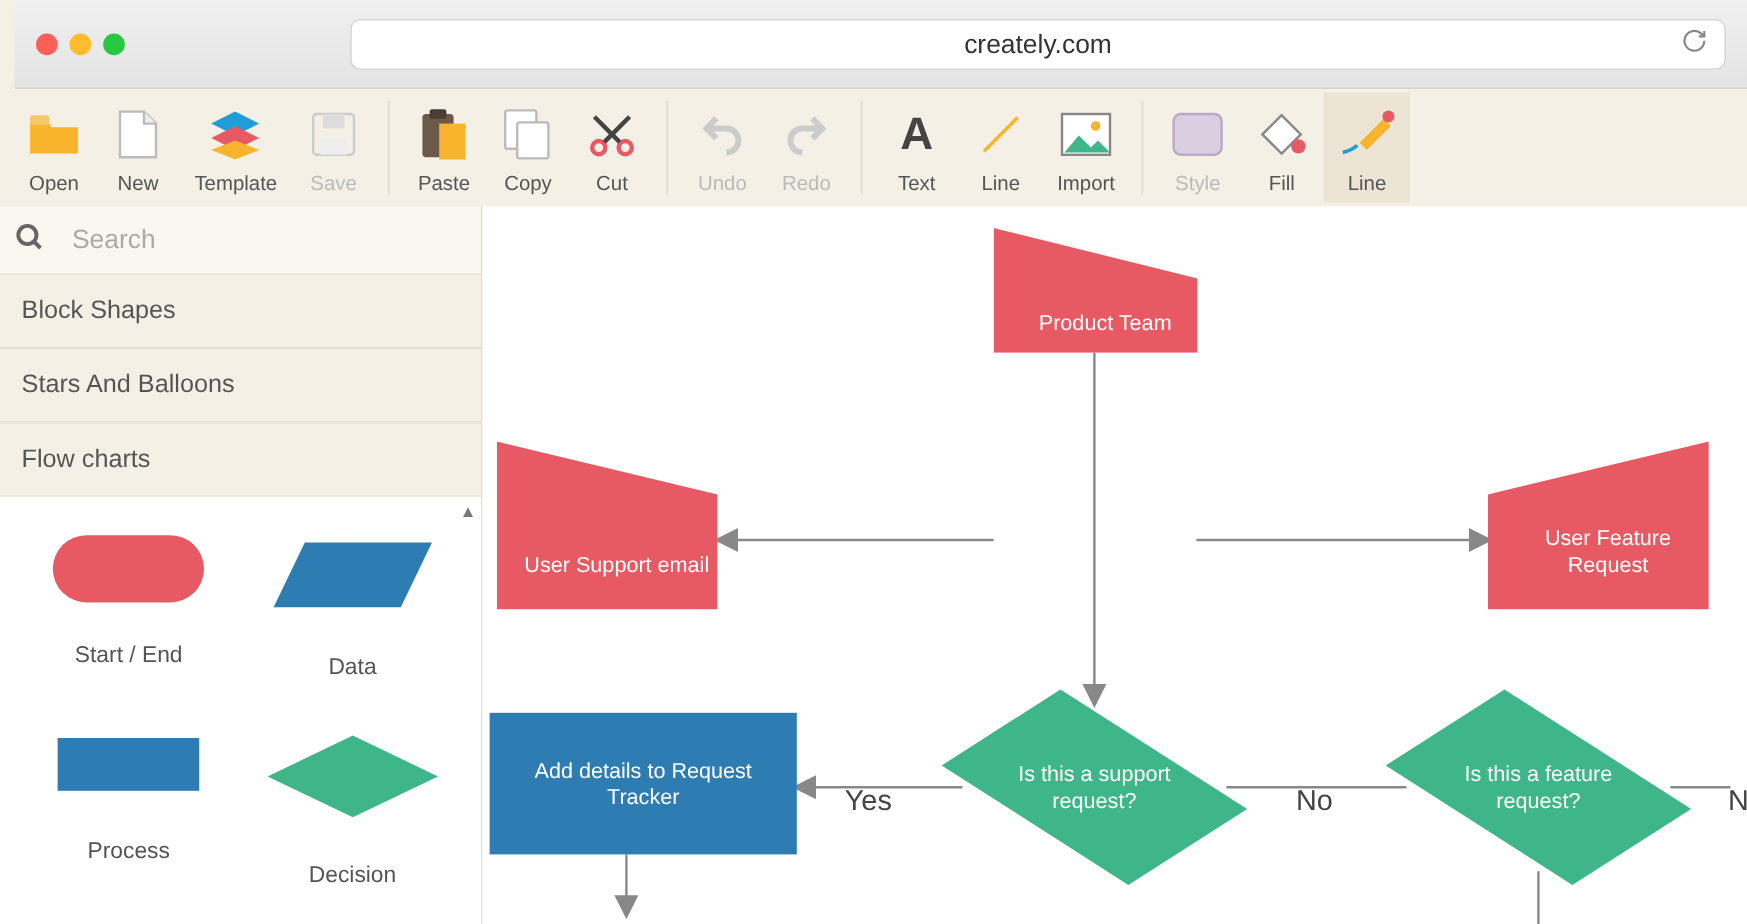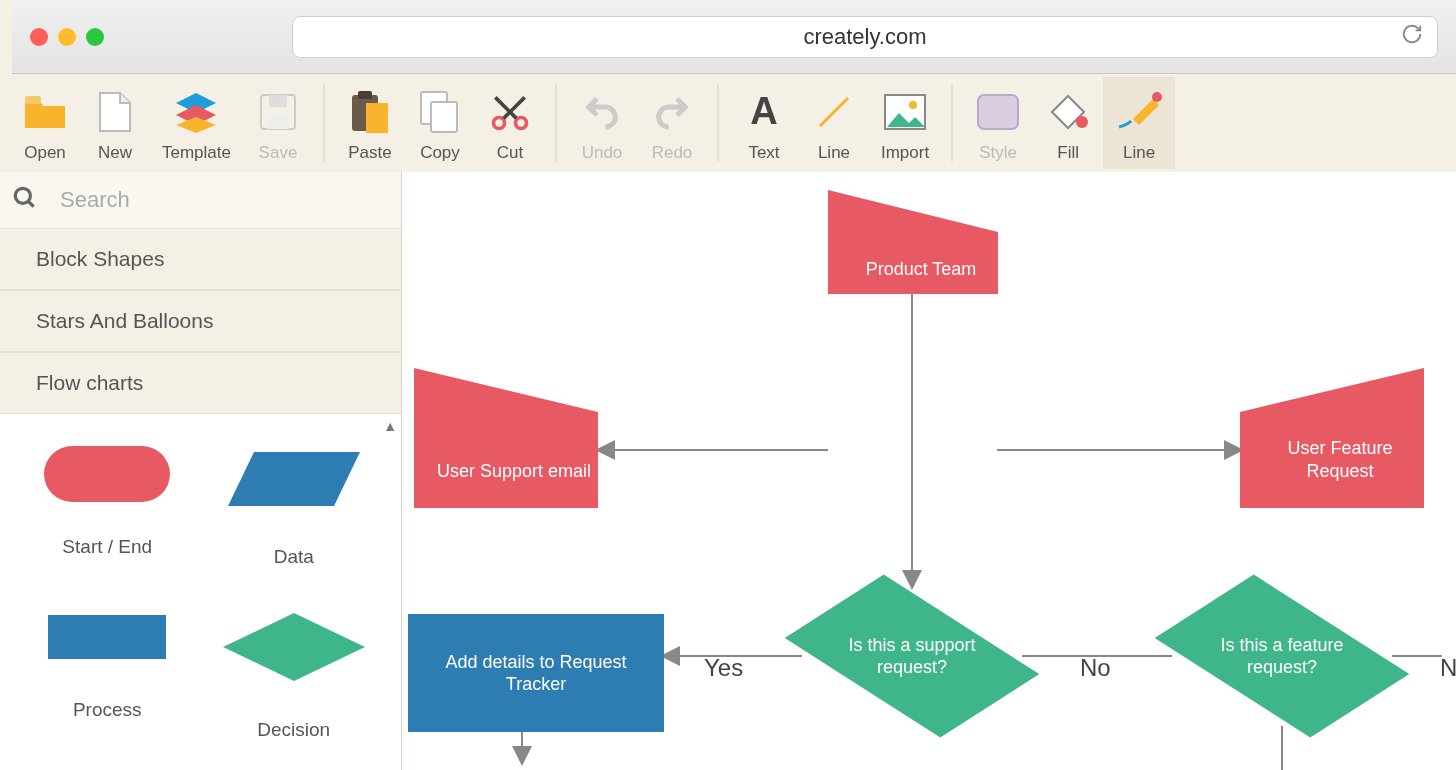--- a/index.html
+++ b/index.html
@@ -21,35 +21,35 @@
 .tool-item.active { background:#ece5d6; }
 .tool-sep { width:2px; height:78px; background: rgba(0,0,0,0.06); margin:0 10px; }
 .tool-icon-wrap { height:50px; display:flex; align-items:center; justify-content:center; }
 
 
 .workspace { display:flex; height:598px; }
 .sidebar { width:402px; background:#faf7f0; border-right:1px solid #d9d2c2; display:flex; flex-direction:column; }
 .search-row { display:flex; align-items:center; height:56px; padding:0 12px; gap:10px; }
 .search-row input { flex:1; border:none; background:transparent; font-size:22px; color:#444; outline:none;margin-left:12px; }
 .search-row input::placeholder { color:#aaa; }
-.cat-item { height:62px; display:flex; align-items:center; padding:0 36px; font-size:21px; color:#555; border-top:1px solid #e6e0d0; border-bottom:1px solid #e6e0d0; background:#f5f0e6; cursor:pointer; }
+.cat-item { height:62px; display:flex; align-items:center; padding:0 18px; font-size:21px; color:#555; border-top:1px solid #e6e0d0; border-bottom:1px solid #e6e0d0; background:#f5f0e6; cursor:pointer; }
 .shapes-panel { flex:1; background:#fff; padding:30px 14px 0; display:flex; flex-wrap:wrap; overflow:hidden; position:relative; }
 .shape-cell { width:50%; display:flex; flex-direction:column; align-items:center; gap:32px; font-size:19px; color:#555; height:160px; }
 .scroll-hint { position:absolute; right:4px; top:4px; font-size:14px; color:#777; }
 
 
 .canvas { flex:1; background:#fff; position:relative; overflow:hidden; }
 .node-label { color:#fff; font-size:18px; text-align:center; line-height:1.25; }
 .trapezoid { position:absolute; }
 .trapezoid svg { display:block; }
 .trap-text { position:absolute; left:16px; right:0; bottom:14px; text-align:center; }
 .diamond { position:absolute; width:220px; height:140px; display:flex; align-items:center; justify-content:center; }
 .diamond::before { content:""; position:absolute; inset:0; background:#3fb58a; transform:scaleY(0.64) rotate(45deg); }
 .diamond .node-label { position:relative; z-index:1; padding:0 28px;text-align:center; }
-.rect-node { position:absolute; background:#2d7db3; display:flex; align-items:center; justify-content:center; padding:0 18px;margin-top:20px; }
+.rect-node { position:absolute; background:#2d7db3; display:flex; align-items:center; justify-content:center; padding:0 18px; }
 .edge-label { position:absolute; font-size:24px; color:#444;margin-top:12px; }
 </style>
 </head>
 <body>
 
 <div class="browser-chrome">
   <div class="traffic-lights">
     <div class="traffic-light red"></div>
     <div class="traffic-light yellow"></div>
     <div class="traffic-light green"></div>

